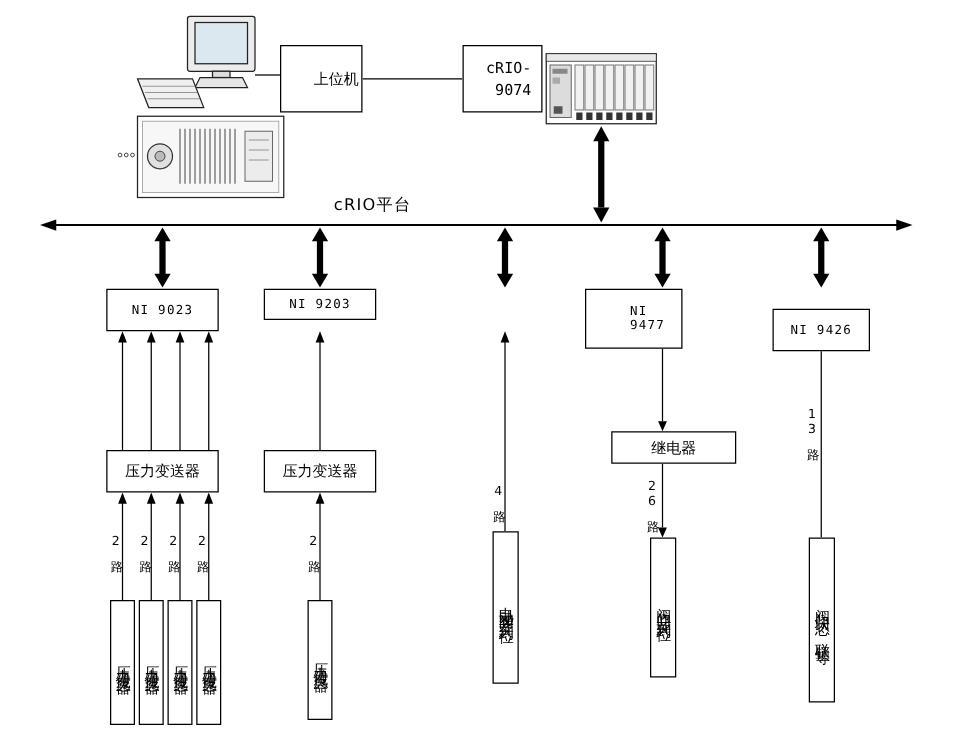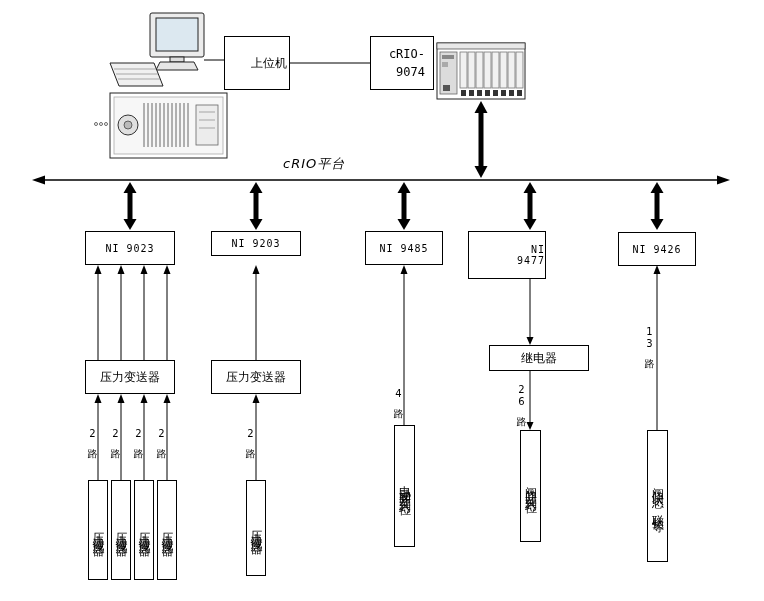--- a/index.html
+++ b/index.html
@@ -1,20 +1,20 @@
 <!DOCTYPE html>
 <html><head>
 <meta charset="utf-8">
 <style>
   * { margin:0; padding:0; box-sizing:border-box; }
   body { background:#ffffff; font-family:"DejaVu Sans", sans-serif; color:#000; }
   .canvas { position:relative; width:764px; height:601px; background:#fff; overflow:hidden; }
   svg.layer { position:absolute; left:0; top:0; }
   .box { position:absolute; border:1px solid #000; background:#fff; display:flex; align-items:center; justify-content:center; font-size:12px; }
-  .ni  { font-family:"DejaVu Sans Mono", monospace; font-size:10px; letter-spacing:1px;text-align:right; }
+  .ni  { font-family:"DejaVu Sans Mono", monospace; font-size:10px; letter-spacing:1px; }
   .crio-label { width:46px; text-align:right; font-family:"DejaVu Sans Mono", monospace; font-size:12px; line-height:1.5; word-break:break-word; }
   .vbox span { writing-mode:vertical-rl; text-orientation:upright; font-size:12px; letter-spacing:3px; }
   .vlabel { position:absolute; writing-mode:vertical-rl; text-orientation:upright; font-size:10px; letter-spacing:1px; }
   .hlabel { position:absolute; font-size:13px; letter-spacing:1px; }
 </style>
 </head>
 <body>
 
 <div class="canvas">
 
@@ -161,42 +161,39 @@
       <line x1="530" y1="371" x2="530" y2="422"></line>
         <polygon points="530,430 526.5,422 533.5,422" stroke="none"></polygon>
     </g>
 
     <g fill="#000" stroke="#000">
       <line x1="657" y1="430" x2="657" y2="273"></line>
         <polygon points="657,265 653.5,274 660.5,274" stroke="none"></polygon>
     </g>
   </svg>
 
-  <div class="hlabel" style="left:283px;top:155px;font-style:italic;">cRIO平台</div>
+  <div class="hlabel" style="left:267px;top:155px;">cRIO平台</div>
 
   <div class="box" style="left:224px;top:36px;width:66px;height:54px;padding-left:24px;">
     <span>上位机</span>
   </div>
   <div class="box" style="left:370px;top:36px;width:64px;height:54px;">
     <span class="crio-label">cRIO-9074</span>
   </div>
 
   <div class="box ni" style="left:85px;top:231px;width:90px;height:34px;">
     <span>NI 9023</span>
   </div>
   <div class="box ni" style="left:211px;top:231px;width:90px;height:25px;">
     <span>NI 9203</span>
   </div>
-  <div class="box ni" style="left:365px;top:231px;width:78px;height:34px;">
-    <span>NI 9485</span>
-  </div>
   <div class="box ni" style="left:468px;top:231px;width:78px;height:48px;padding-left:35px;">
     <span>NI 9477</span>
   </div>
-  <div class="box ni" style="left:618px;top:232px;width:78px;height:34px;">
+  <div class="box ni" style="left:618px;top:247px;width:78px;height:34px;">
     <span>NI 9426</span>
   </div>
 
   <div class="box" style="left:85px;top:360px;width:90px;height:34px;">
     <span>压力变送器</span>
   </div>
   <div class="box" style="left:211px;top:360px;width:90px;height:34px;">
     <span>压力变送器</span>
   </div>
 

